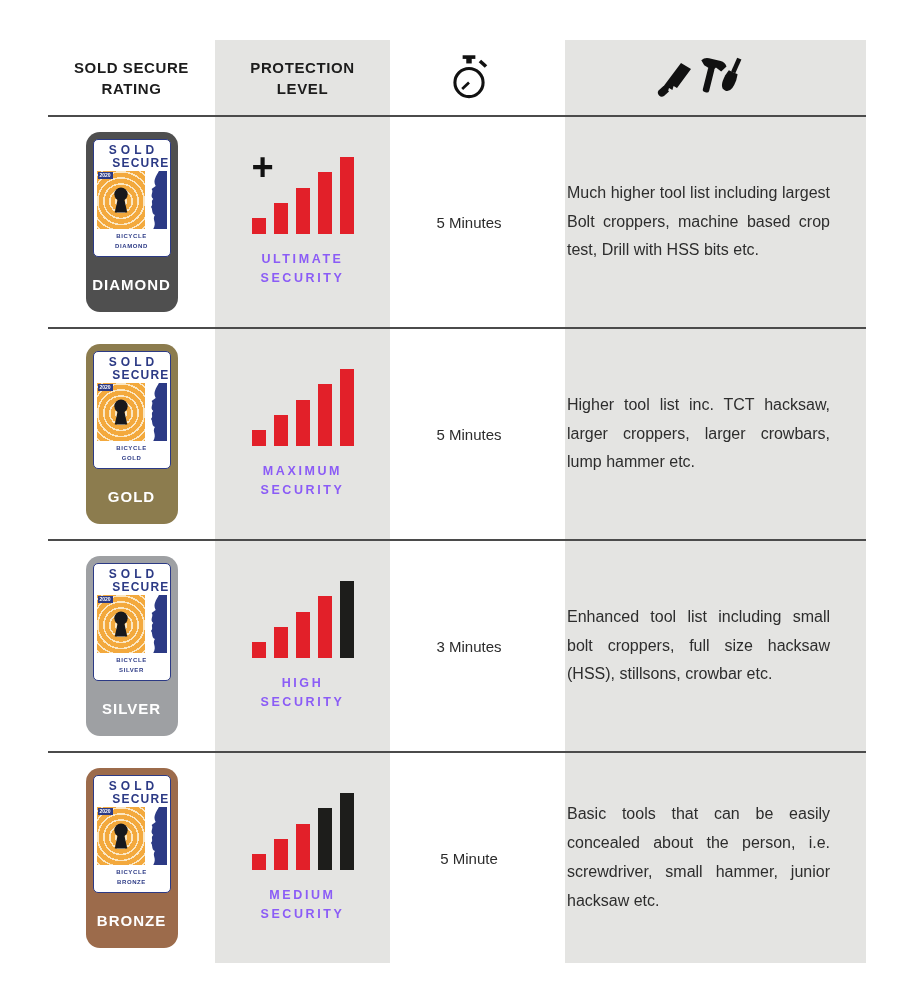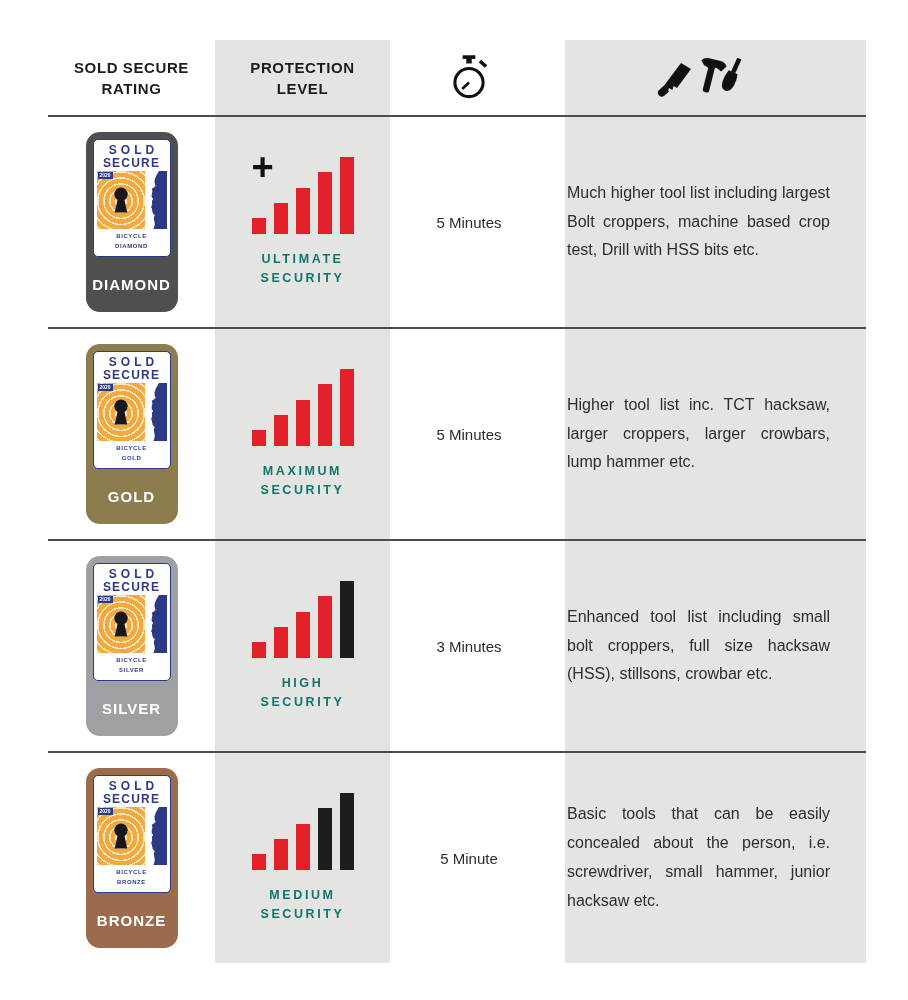--- a/index.html
+++ b/index.html
@@ -17,42 +17,42 @@
   .cell { display: flex; align-items: center; justify-content: center; height: 100%; }
   .hlabel { font-weight: bold; font-size: 15px; letter-spacing: .6px; color: #1c1c1c;
             text-align: center; line-height: 1.4; }
   
   .badge { width: 92px; height: 180px; border-radius: 14px; display: flex; flex-direction: column; }
   .badge-card { margin: 7px 7px 0; height: 118px; background: #fff; border: 1px solid #2c3a85;
                 border-radius: 5px; padding-top: 4px; overflow: hidden; }
   .brand1 { font-size: 12px; font-weight: bold; color: #2c3a85; letter-spacing: 4px;
             text-align: center; line-height: 1.05; padding-left: 4px; }
   .brand2 { font-size: 12px; font-weight: bold; color: #2c3a85; letter-spacing: 1.2px;
-            text-align: center; line-height: 1.05; }
+            text-align: right; line-height: 1.05; }
   .logo-row { display: flex; justify-content: center; margin-top: 2px; height: 58px; }
   .orange { position: relative; width: 48px; height: 58px;
             background: repeating-radial-gradient(circle at 50% 52%, #f3a93d 0 4.5px, #fbe7c3 4.5px 6px); }
   .year { position: absolute; top: 1px; left: 1px; background: #2c3a85; color: #fff;
           font-size: 5px; font-weight: bold; padding: 1px 2px; line-height: 1; }
   .keyhole { position: absolute; left: 0; right: 0; top: 0; bottom: 0; margin: auto;
              width: 20px; height: 30px; display: block; }
   .face { width: 21px; height: 58px; margin-left: 1px; display: block; }
   .cat { margin-top: 3px; text-align: center; font-size: 6px; font-weight: bold;
          color: #2c3a85; letter-spacing: .6px; line-height: 1.6; }
   .badge-name { flex: 1; display: flex; align-items: center; justify-content: center;
                 color: #fff; font-weight: bold; font-size: 15px; letter-spacing: 1px; }
   
   .chart-block { display: flex; flex-direction: column; align-items: center; }
   .chart { position: relative; display: flex; align-items: flex-end; gap: 8px;
            width: 102px; height: 78px; }
   .bar { width: 14px; }
   .plus { position: absolute; left: 0; top: -8px; font-size: 38px; font-weight: bold;
           color: #121212; line-height: 1; }
   .sec-label { margin-top: 16px; text-align: center; font-weight: bold; font-size: 12.5px;
-               letter-spacing: 2.6px; color: #0f766e; line-height: 1.55; }
+               letter-spacing: 2.6px; color: #8b5cf6; line-height: 1.55; }
   
   .time { font-size: 15px; color: #2b2b2b; }
   .desc { font-size: 16px; color: #2d2d2d; line-height: 1.8; text-align: justify;
           padding: 0 19px; width: 100%; }
   .icon { display: block; }
 </style>
 </head>
 <body>
 
 <div class="table">

